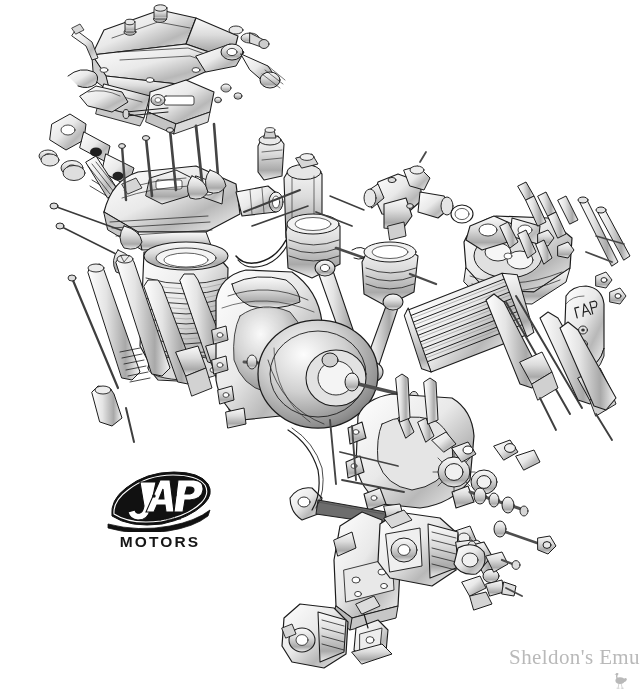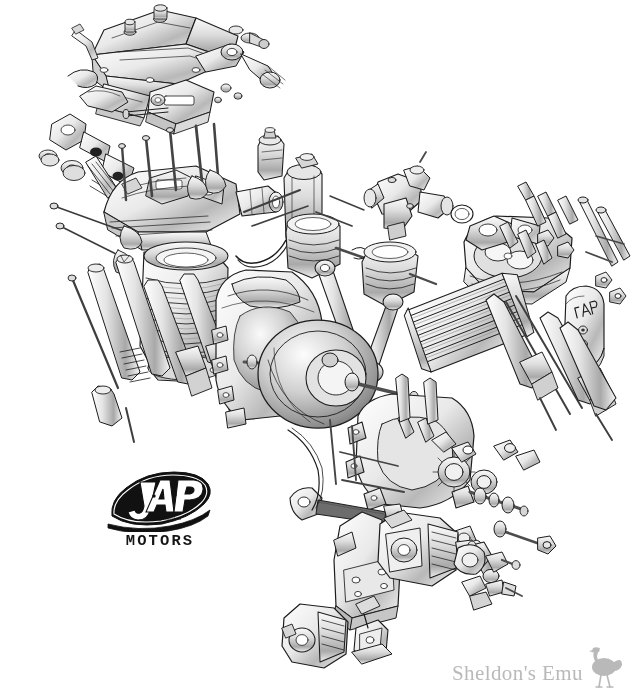--- a/index.html
+++ b/index.html
@@ -40,39 +40,40 @@
     top: 0;
     width: 112px;
     height: 66px;
   }
   #jap-logo .logo-motors {
     position: absolute;
     left: 0;
     top: 66px;
     width: 112px;
     text-align: center;
-    font-family: Liberation Mono, monospace;
+    font-family: Liberation Sans, sans-serif;
     font-size: 15.5px;
     font-weight: bold;
     letter-spacing: 2.1px;
     color: #151515;
     line-height: 19px;
     white-space: nowrap;
   }
 
   
   #watermark {
     position: absolute;
     left: 452px;
     top: 645px;
     width: 188px;
     height: 44px;
     display: flex;
     align-items: flex-end;
-    justify-content: flex-start;
+    justify-content: space-between;
+    flex-direction: column;
   }
   #watermark .wm-text {
     font-family: "Liberation Serif", serif;
     font-size: 21px;
     color: #b9b9b9;
     letter-spacing: 0.4px;
     line-height: 24px;
     white-space: nowrap;
     padding-bottom: 4px;
   }

